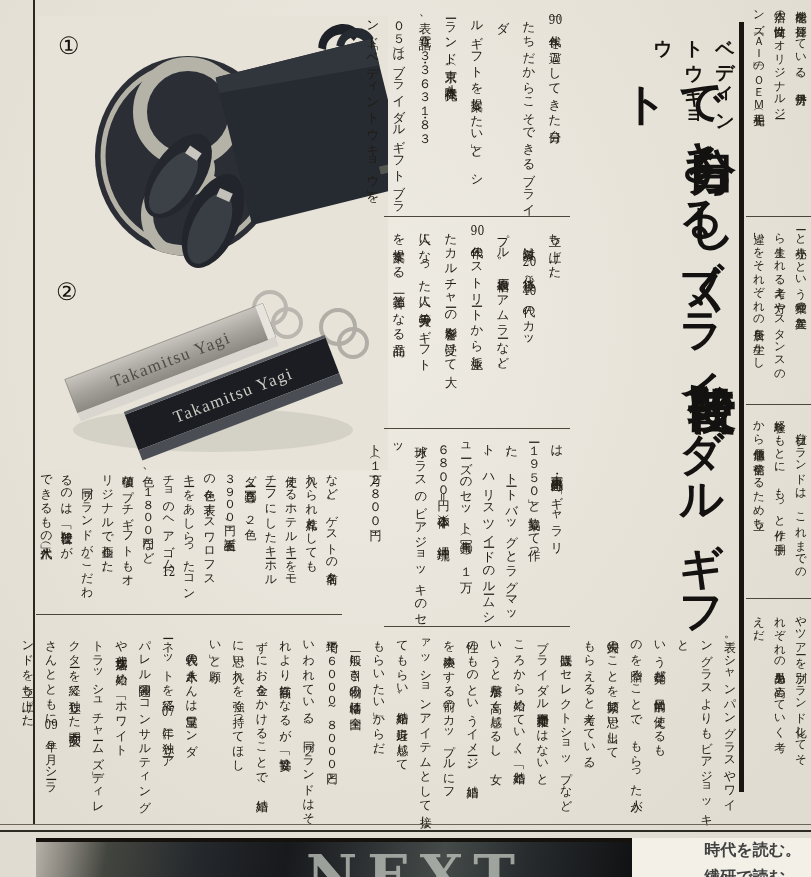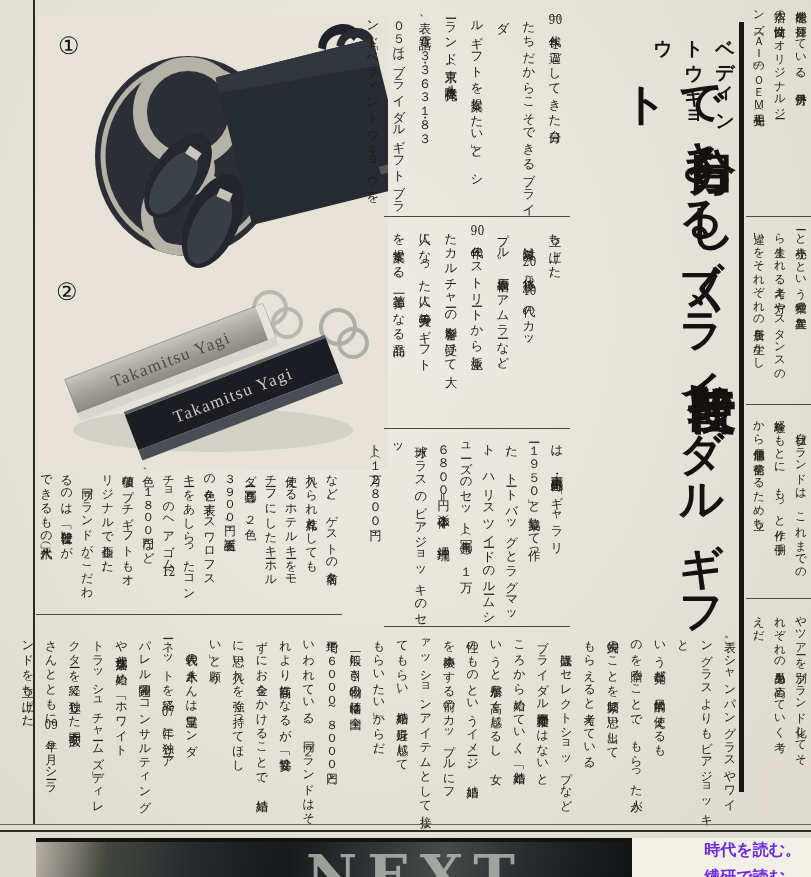--- a/index.html
+++ b/index.html
@@ -53,21 +53,21 @@
   .ad-next{
     position:absolute; left:270px; top:5px;
     font-family:"DejaVu Serif", serif; font-weight:bold; font-size:56px;
     letter-spacing:10px; color:rgba(186,191,184,0.8); line-height:1;
   }
   .ad-light{
     position:absolute; left:632px; top:838px; width:179px; height:39px;
     background:#f3f0e8; overflow:hidden;
   }
   .tagline{
-    position:absolute; right:10px; font-weight:bold; font-size:16px; color:#6d28d9;
+    position:absolute; right:10px; font-weight:bold; font-size:16px; color:#404040;
     font-family:"DejaVu Serif", serif; white-space:nowrap;
   }
 </style>
 </head>
 <body>
 
 <div id="page">
 
   <div class="vrule-thin" style="left:33px; top:0; height:824px;"></div>
 

